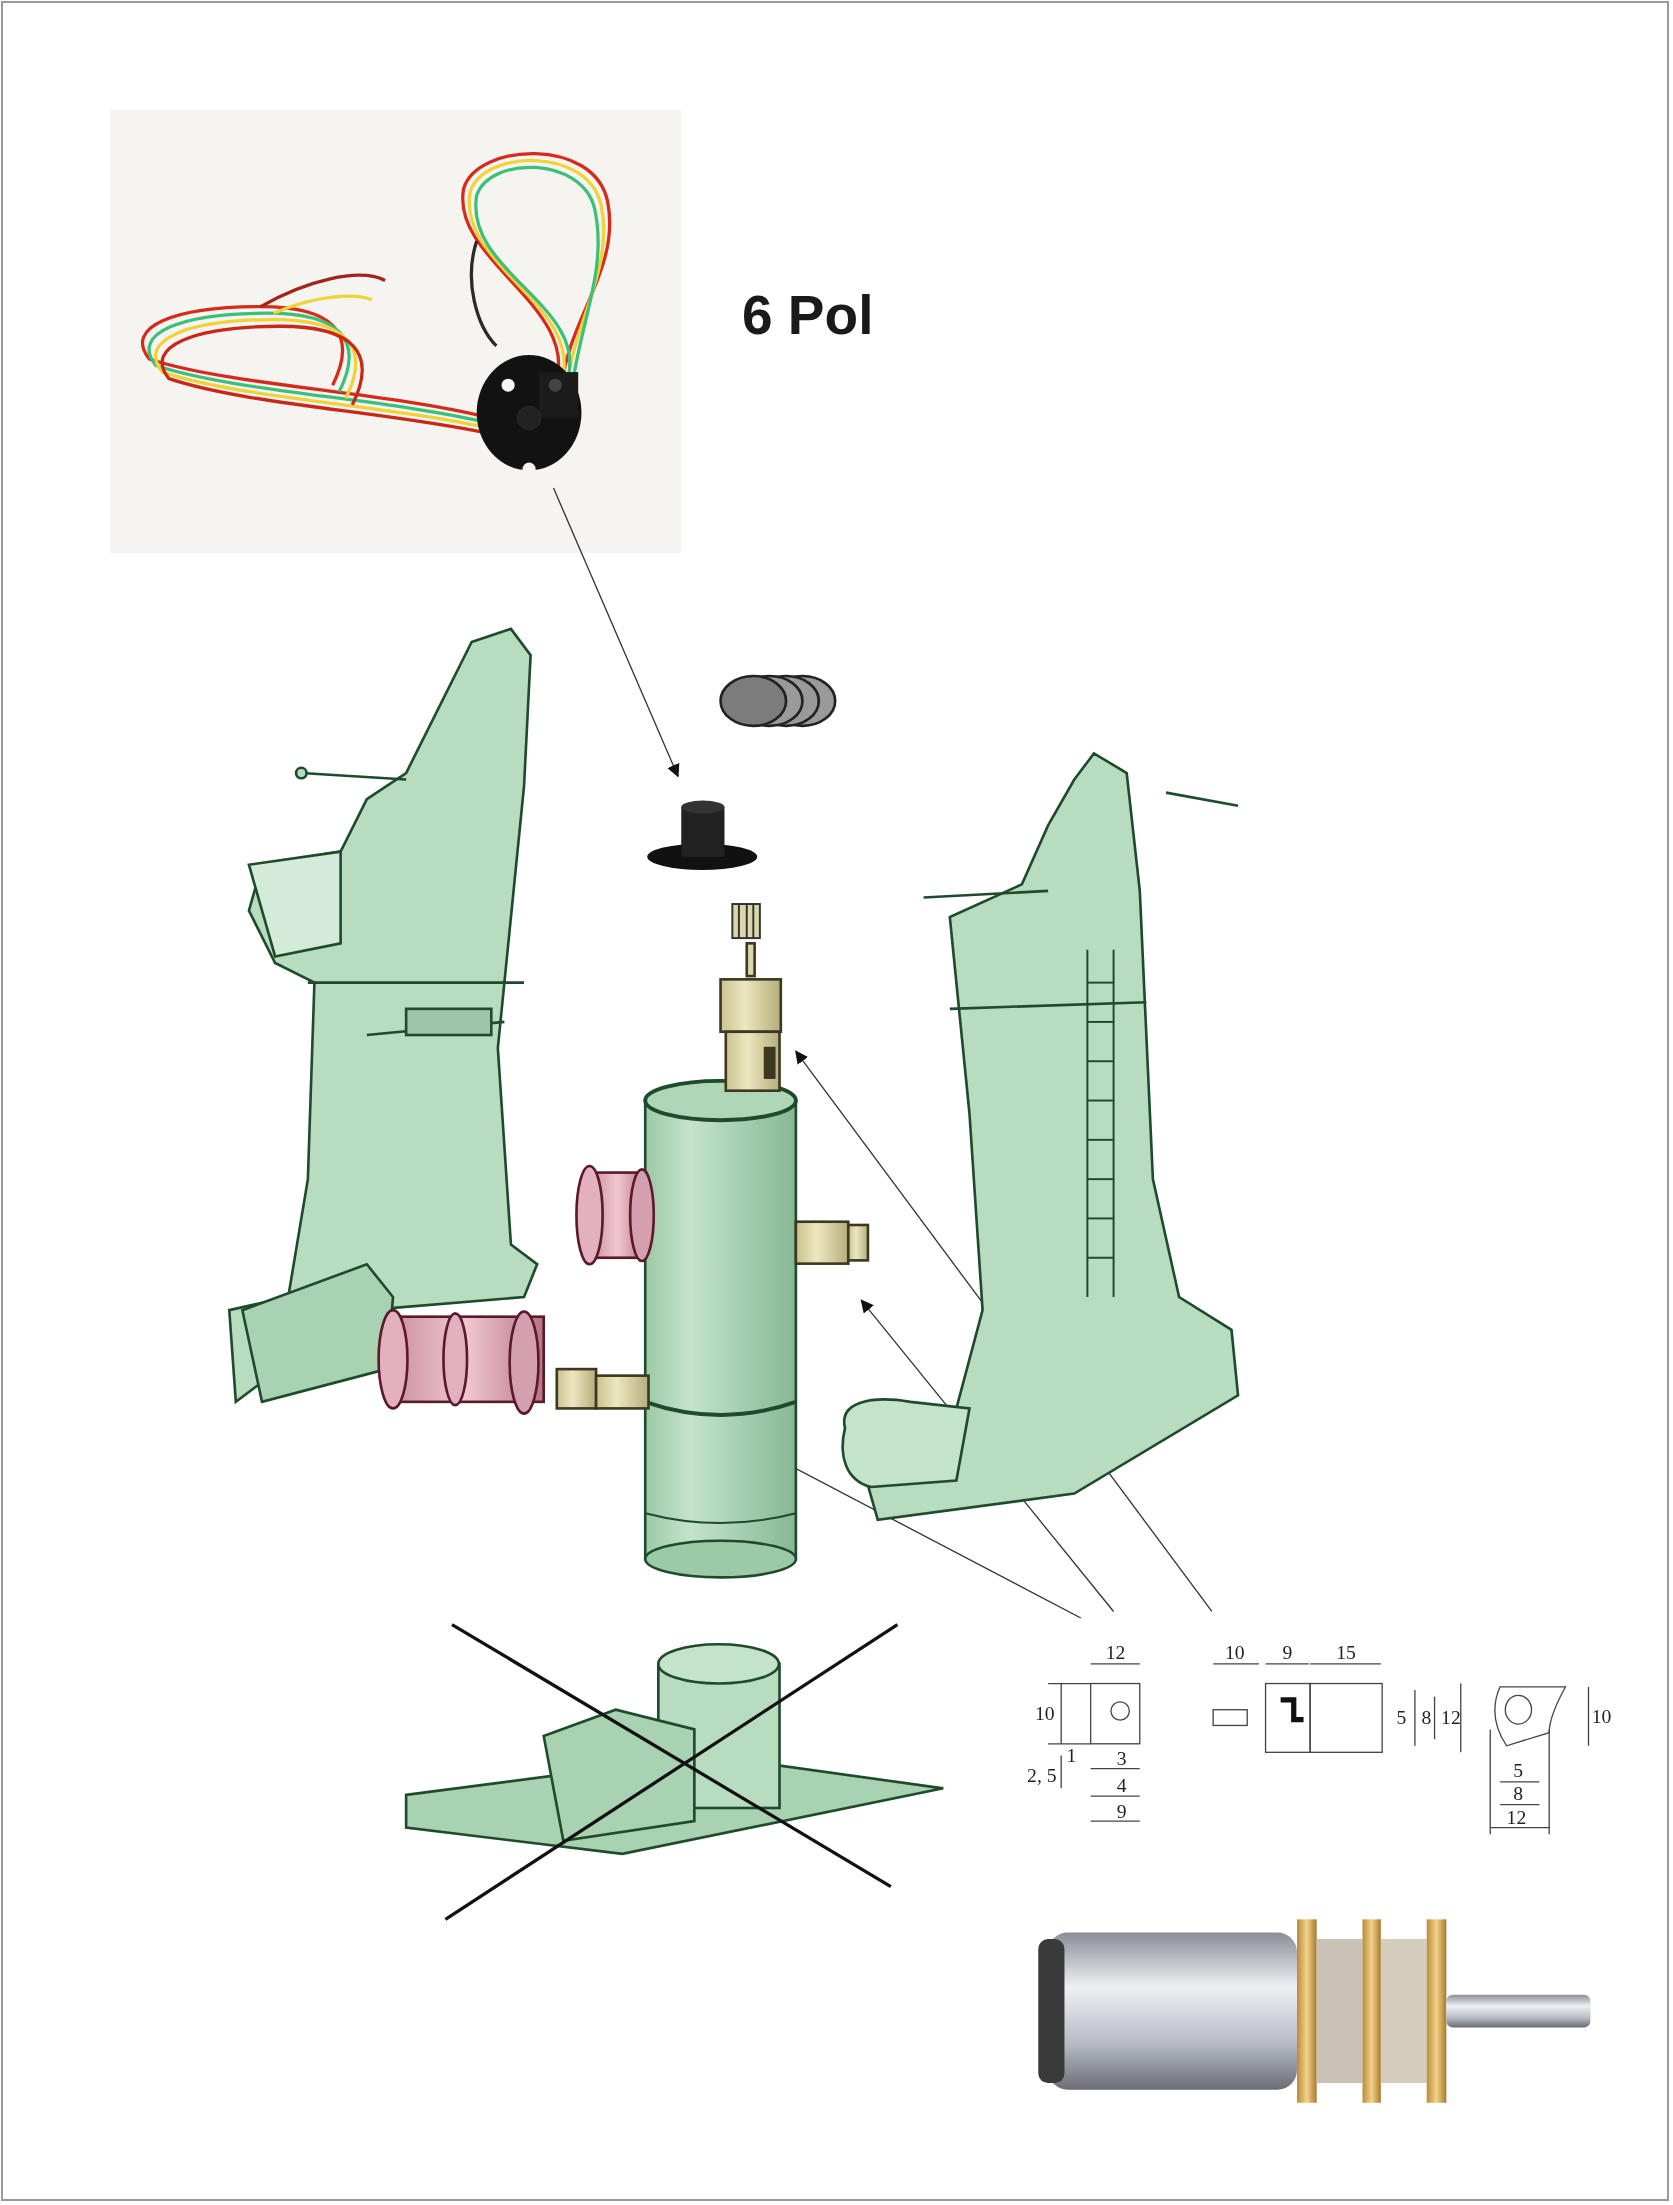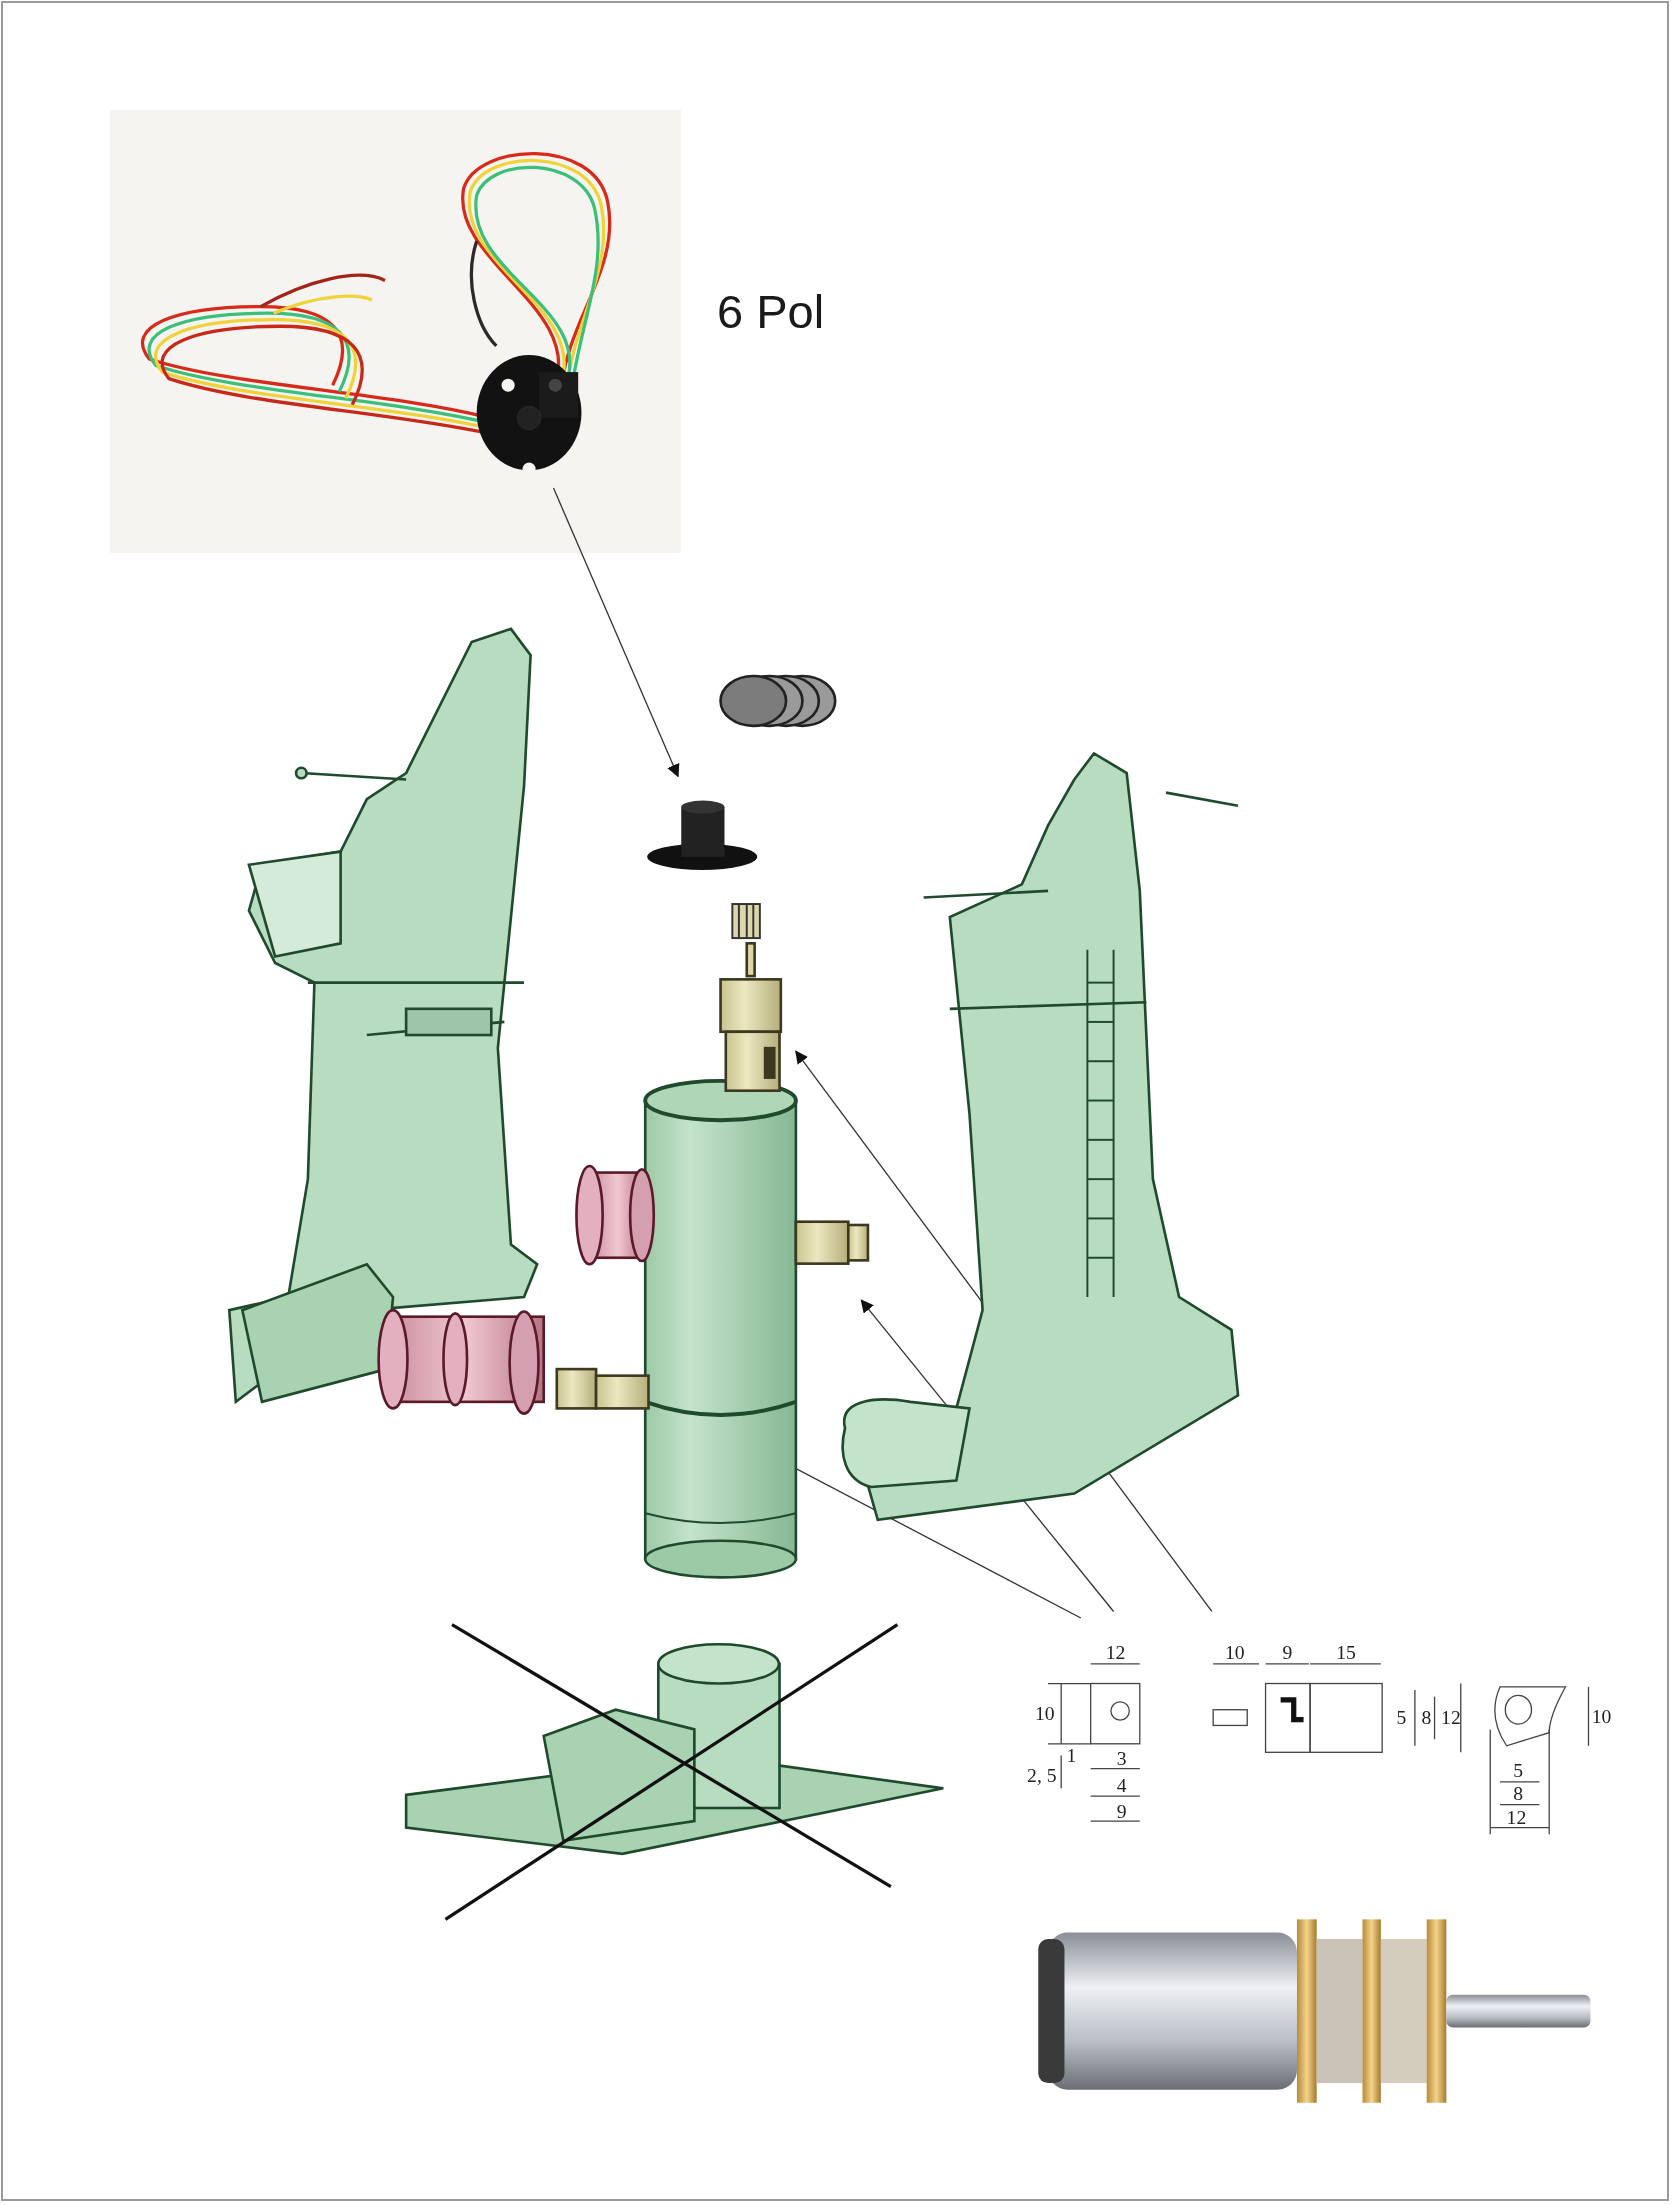--- a/index.html
+++ b/index.html
@@ -1,20 +1,20 @@
 <!DOCTYPE html>
 <html style="font-size:10.5px"><head>
 <meta charset="utf-8">
 <style>
   html,body{margin:0;padding:0;background:#ffffff;}
   body{width:1673px;height:2205px;position:relative;overflow:hidden;font-family:"Liberation Sans",sans-serif;}
   .frame{position:absolute;left:1.3px;top:1.3px;width:1668px;height:2200px;border:2px solid #9a9a9a;box-sizing:border-box;}
   .abs{position:absolute;}
   .photo-slipring{left:110px;top:110px;width:571px;height:443px;background:#f5f4f0;}
-  .title-6pol{left:717px;top:288px;font-size:47px;color:#1a1a1a;line-height:1;}
+  .title-6pol{left:742px;top:288px;font-size:55px;color:#1a1a1a;line-height:1;font-weight:bold;}
   svg{position:absolute;left:0;top:0;}
   .dimtxt{font-family:"Liberation Serif",serif;font-size:30px;fill:#222;}
 </style>
 </head>
 <body>
 
 <div class="frame"></div>
 
 <div class="abs photo-slipring">
   <svg width="571" height="443" viewBox="0 0 872 676">

